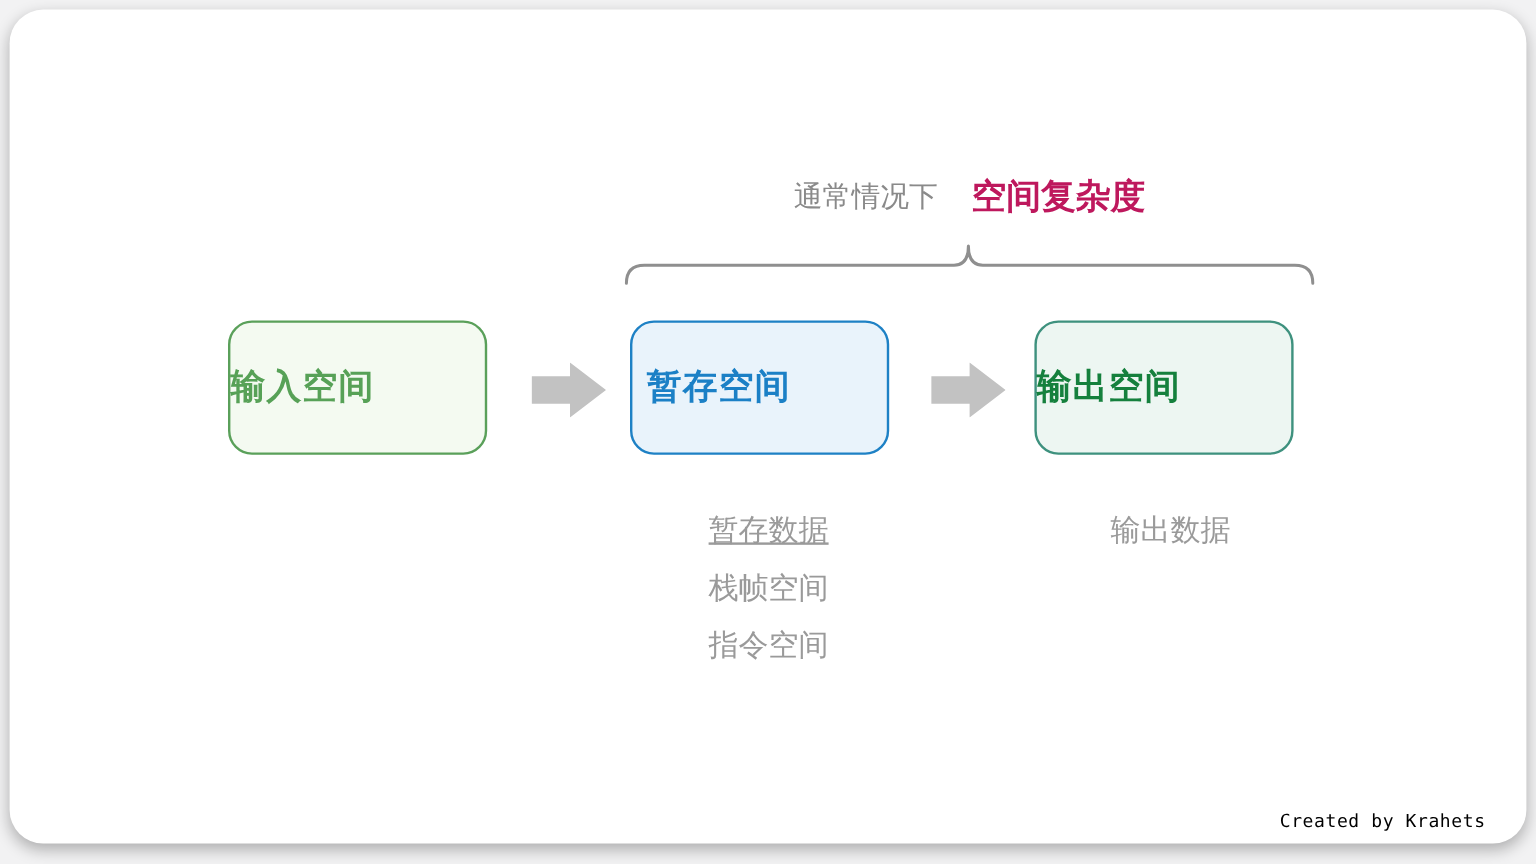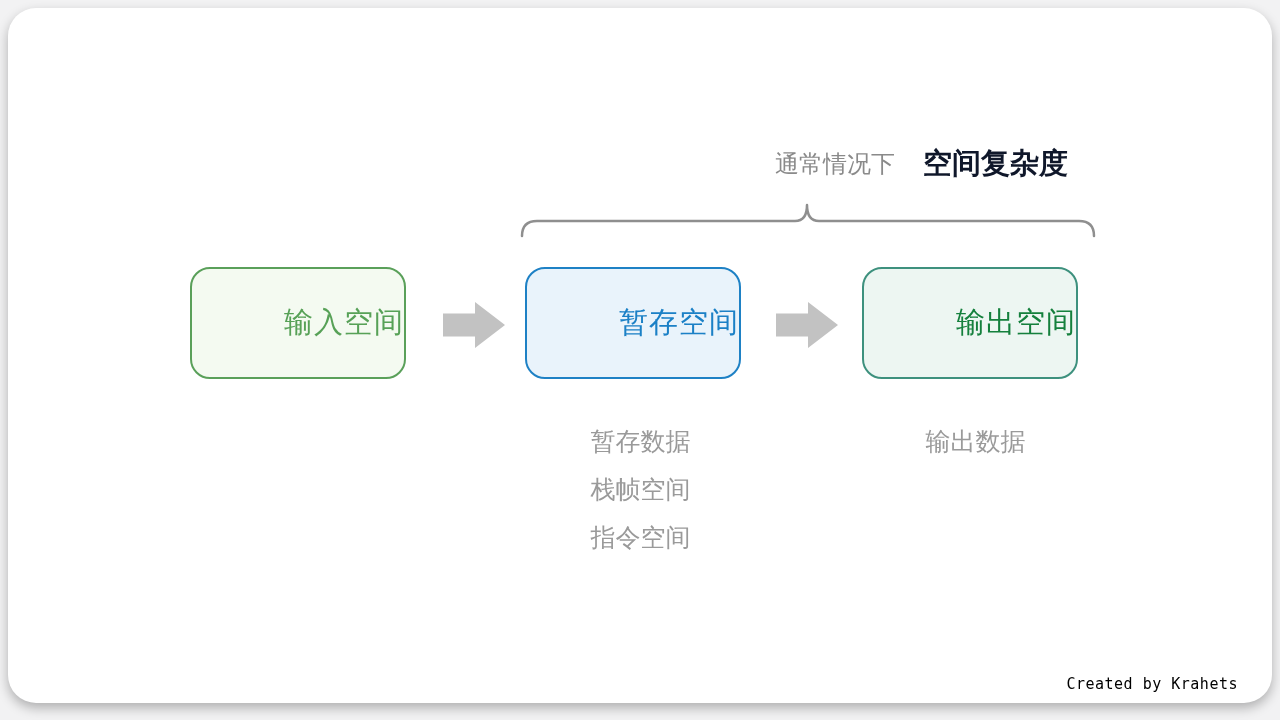--- a/index.html
+++ b/index.html
@@ -14,57 +14,57 @@
   .card {
     position: absolute;
     left: 8px; top: 8px; width: 1264px; height: 695px;
     background: #FFFFFF;
     border-radius: 28px;
     box-shadow: 0 5px 12px rgba(0,0,0,0.28);
   }
 
   .title-row {
     position: absolute;
-    left: 508px; top: 142px; width: 560px; height: 44px;
-    display: flex; align-items: center; justify-content: flex-end;
+    left: 528px; top: 142px; width: 560px; height: 44px;
+    display: flex; align-items: center; justify-content: center;
     gap: 28px;
     white-space: nowrap;
   }
   .title-regular { font-size: 24px; color: #8A8A8A; }
-  .title-bold    { font-size: 29px; font-weight: bold; color: #0f172a; }
+  .title-bold    { font-size: 29px; font-weight: bold; color: #be185d; }
 
   .brace-svg { position: absolute; left: 518px; top: 198px; }
 
   .space-box {
     position: absolute;
     top: 267px; height: 112px; width: 216px;
     border-style: solid; border-width: 2.5px;
     border-radius: 20px;
-    display: flex; align-items: center; justify-content: flex-end;
-    font-size: 29px; font-weight: normal;
+    display: flex; align-items: center; justify-content: flex-start;
+    font-size: 29px; font-weight: bold;
     letter-spacing: 1px;
   }
   .box-input  { left: 190px; }
-  .box-temp   { left: 525px; }
+  .box-temp   { left: 525px; padding-left: 12px; }
   .box-output { left: 862px; }
 
   .arrow-svg { position: absolute; top: 302px; }
   .arrow-1 { left: 443px; }
   .arrow-2 { left: 776px; }
 
   .note {
     position: absolute;
     width: 227px;
     text-align: center;
     font-size: 25px;
     color: #9A9A9A;
     white-space: nowrap;
   }
   .note-input  { left: 190px; top: 425px; }
-  .note-temp-1 { left: 527px; top: 425px; }
+  .note-temp-1 { left: 527px; top: 425px; text-decoration: underline; }
   .note-temp-2 { left: 527px; top: 473px; text-align: center; }
   .note-temp-3 { left: 527px; top: 521px; }
   .note-output { left: 862px; top: 425px; }
 
   .watermark {
     position: absolute;
     right: 42px; top: 675px;
     font-family: "DejaVu Sans Mono", "Liberation Mono", monospace;
     font-size: 15px;
     letter-spacing: 0.5px;

